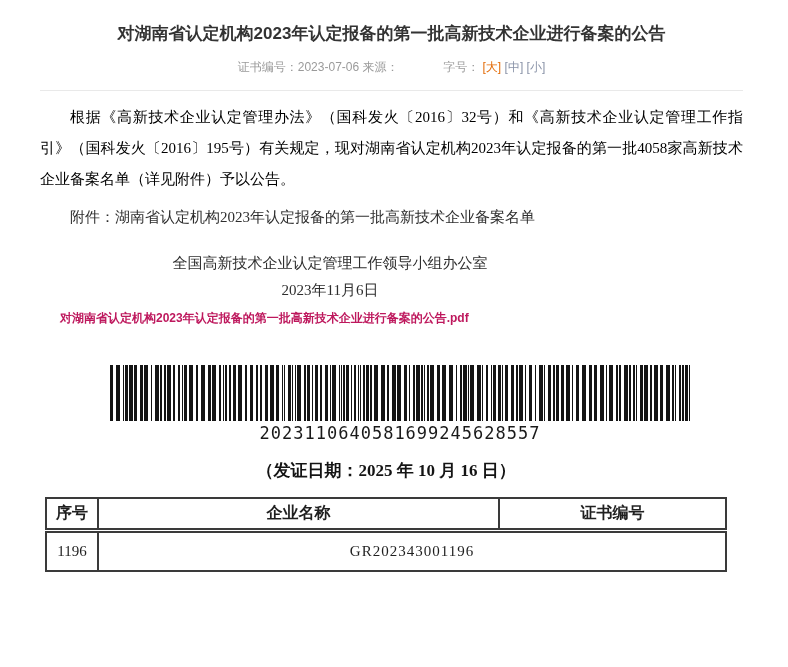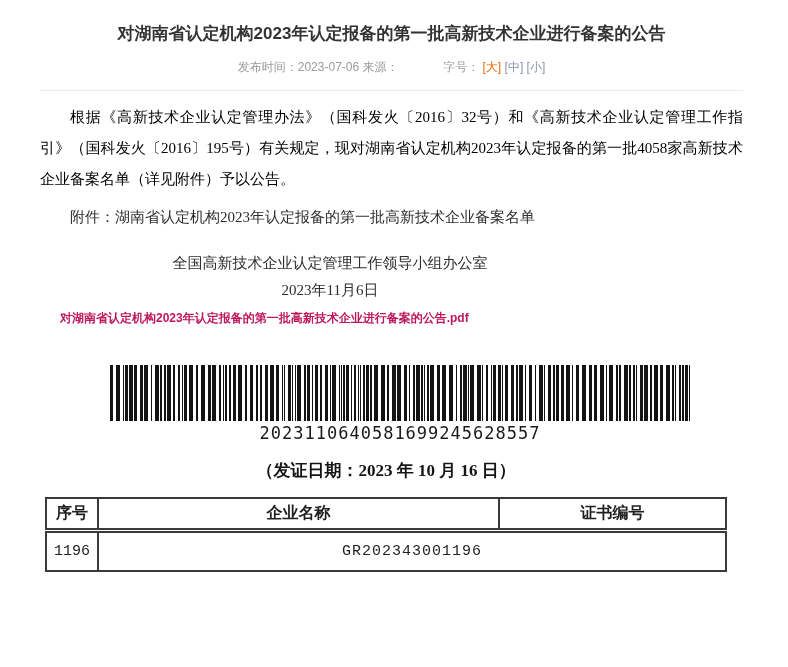--- a/index.html
+++ b/index.html
@@ -105,40 +105,39 @@
   .table-wrap { margin-top: 15px; }
   .trow {
     display: flex;
     border: 2px solid #3a3a3a;
     background: #fff;
   }
   .trow + .trow { margin-top: 1px; }
   .trow > div {
     display: flex; align-items: center; justify-content: center;
     text-align: center;
-    font-family: Liberation Mono, monospace;
   }
   .c1 { width: 52px;  border-right: 2px solid #3a3a3a; }
   .c2 { width: 401px; border-right: 2px solid #3a3a3a; }
   .c3 { flex: 1; }
   .thead { height: 33px; font-size: 16px; font-weight: bold; }
   .tdata { height: 41px; }
   .tdata .c1 { font-size: 15px; }
   .tdata .c2 { font-size: 16px; font-weight: bold; }
   .tdata .c3 { font-size: 15px; letter-spacing: 1px; }
 </style>
 </head>
 <body>
 
 <div class="page">
 
   <h1 class="page-title">对湖南省认定机构2023年认定报备的第一批高新技术企业进行备案的公告</h1>
 
   <div class="meta">
-    <span>发布时间：</span><span>2023-07-06</span>
+    <span>证书编号：</span><span>2023-07-06</span>
     <span>来源：</span>
     <span class="gap"></span>
     <span>字号：</span>
     <a class="sz-large">[大]</a>
     <a class="sz-medium">[中]</a>
     <a class="sz-small">[小]</a>
   </div>
 
   <hr class="divider">
 
@@ -280,21 +279,21 @@
         <i style="width:2px;margin-right:1px"></i>
         <i style="width:1px;margin-right:3px"></i>
         <i style="width:2px;margin-right:1px"></i>
         <i style="width:2px;margin-right:1px"></i>
         <i style="width:3px;margin-right:1px"></i>
         <i style="width:4px;margin-right:2px"></i>
       </div>
     <div class="barcode-num">2023110640581699245628557</div>
 
 
-    <div class="issue-date-line">（发证日期：2023 年 10 月 16 日）</div>
+    <div class="issue-date-line">（发证日期：2025 年 10 月 16 日）</div>
 
     <div class="table-wrap">
       <div class="trow thead">
         <div class="c1">序号</div>
         <div class="c2">企业名称</div>
         <div class="c3">证书编号</div>
       </div>
       <div class="trow tdata">
         <div class="c1">1196</div>
         <div class="c3">GR202343001196</div>

